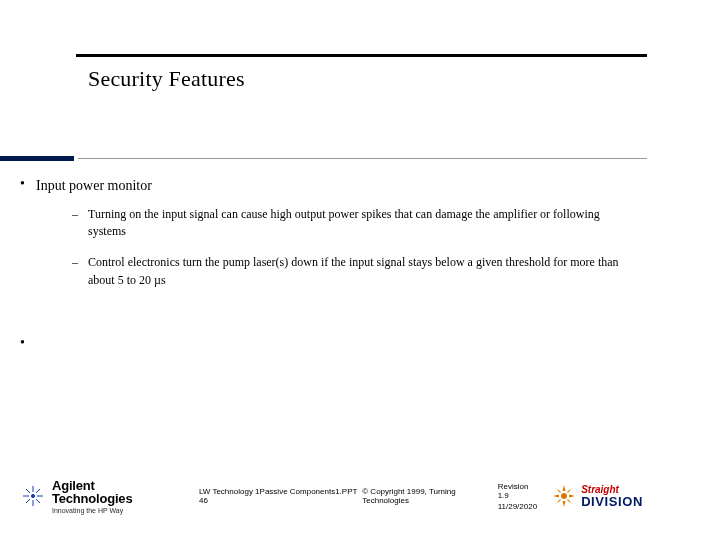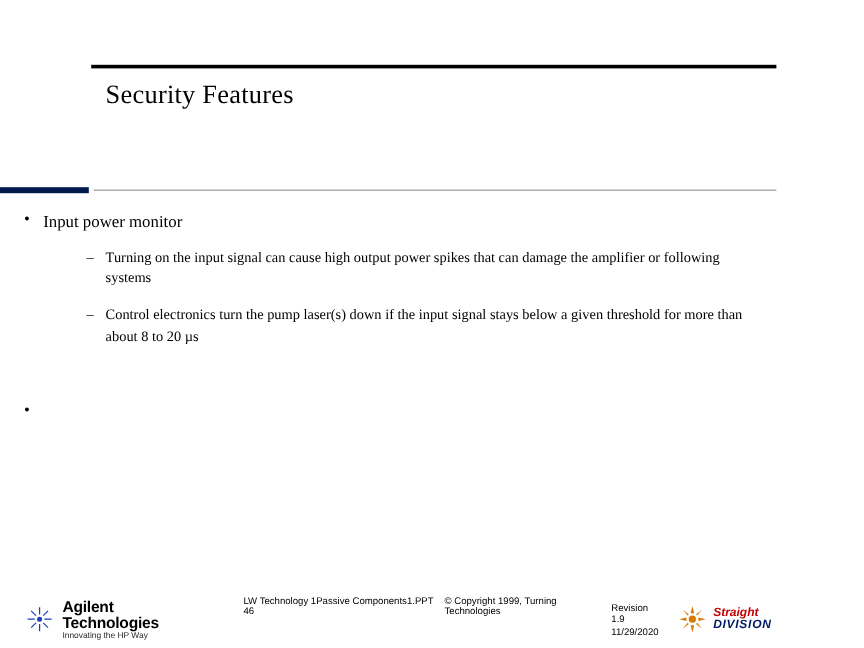--- a/index.html
+++ b/index.html
@@ -11,54 +11,54 @@
   .lower-rule-grey { position: absolute; left: 78px; right: 20px; top: 158px; height: 1px; background: #9a9a9a; }
   .content { position: absolute; left: 20px; right: 35px; top: 176px; }
   ul.b1 { list-style: none; margin-left: 0; }
   ul.b1 > li { position: relative; padding-left: 16px; margin-bottom: 10px; }
   ul.b1 > li::before { content: "•"; position: absolute; left: 0; top: 0; font-size: 14px; }
   ul.b1 > li > .b1-text { font-size: 14px; line-height: 1.4; font-family: Georgia, serif; }
   ul.b2 { list-style: none; margin-top: 10px; margin-left: 36px; }
   ul.b2 > li { position: relative; padding-left: 16px; margin-bottom: 14px; font-size: 12px; line-height: 1.45; color: #000; }
   ul.b2 > li::before { content: "–"; position: absolute; left: 0; top: 0; }
   .gap { height: 22px; }
-  .footer { position: absolute; left: 20px; right: 24px; bottom: 4px; height: 40px; display: flex; }
+  .footer { position: absolute; left: 20px; right: 24px; bottom: 24px; height: 40px; display: flex; align-items: center; }
   .logo-agilent { display: flex; align-items: center; gap: 6px; }
   .spark { position: relative; width: 26px; height: 26px; }
   .spark svg { width: 26px; height: 26px; display: block; }
   .ag-text { display: flex; flex-direction: column; line-height: 1; }
   .ag-name { font-family: Arial, Helvetica, sans-serif; font-weight: 700; font-size: 13px; color: #000; letter-spacing: -.2px; }
   .ag-tag { font-family: Arial, Helvetica, sans-serif; font-size: 7px; color: #2a2a2a; margin-top: 2px; }
   .foot-center { margin-left: 28px; display: flex; flex-direction: row; gap: 2px; }
   .fc-line { font-family: Arial, Helvetica, sans-serif; font-size: 8px; color: #000; }
   .foot-right { margin-left: auto; display: flex; align-items: center; gap: 14px; }
   .fr-text { display: flex; flex-direction: column; align-items: flex-start; gap: 2px; }
   .fr-line { font-family: Arial, Helvetica, sans-serif; font-size: 8px; color: #000; }
   .logo-lw { display: flex; align-items: center; gap: 4px; }
   .sunburst svg { width: 26px; height: 26px; display: block; }
   .lw-text { display: flex; flex-direction: column; line-height: 1; }
   .lw-top { font-family: Arial, Helvetica, sans-serif; font-weight: 700; font-style: italic; font-size: 10px; color: #c40000; }
-  .lw-bot { font-family: Arial, Helvetica, sans-serif; font-weight: 700; font-size: 10px; color: #001a66; letter-spacing: .6px; font-style: italic; }
+  .lw-bot { font-family: Arial, Helvetica, sans-serif; font-weight: 700; font-size: 13px; color: #001a66; letter-spacing: .6px; }
 </style>
 </head>
 <body>
 
 <div class="slide">
   <div class="top-rule"></div>
   <div class="title">Security Features</div>
   <div class="lower-rule-dark"></div>
   <div class="lower-rule-grey"></div>
 
   <div class="content">
     <ul class="b1">
       <li>
         <span class="b1-text">Input power monitor</span>
         <ul class="b2">
           <li>Turning on the input signal can cause high output power spikes that can damage the amplifier or following systems</li>
-          <li>Control electronics turn the pump laser(s) down if the input signal stays below a given threshold for more than about 8 to 20 µs</li>
+          <li>Control electronics turn the pump laser(s) down if the input signal stays below a given threshold for more than about 5 to 20 µs</li>
         </ul>
       </li>
     </ul>
     <div class="gap"></div>
     <ul class="b1">
       <li>
       </li>
     </ul>
   </div>
 

